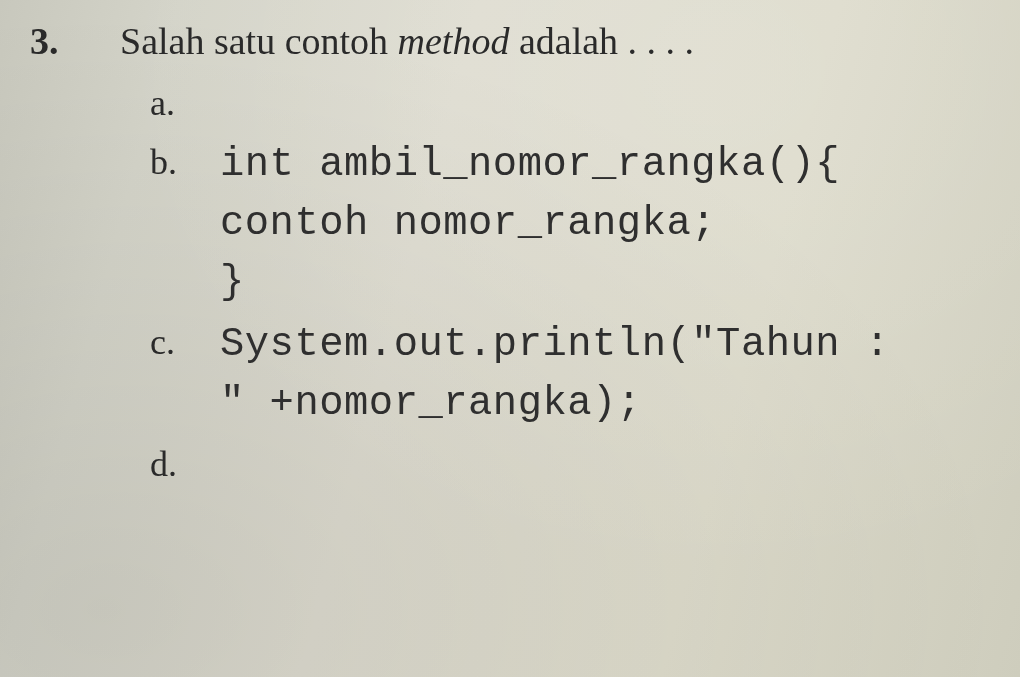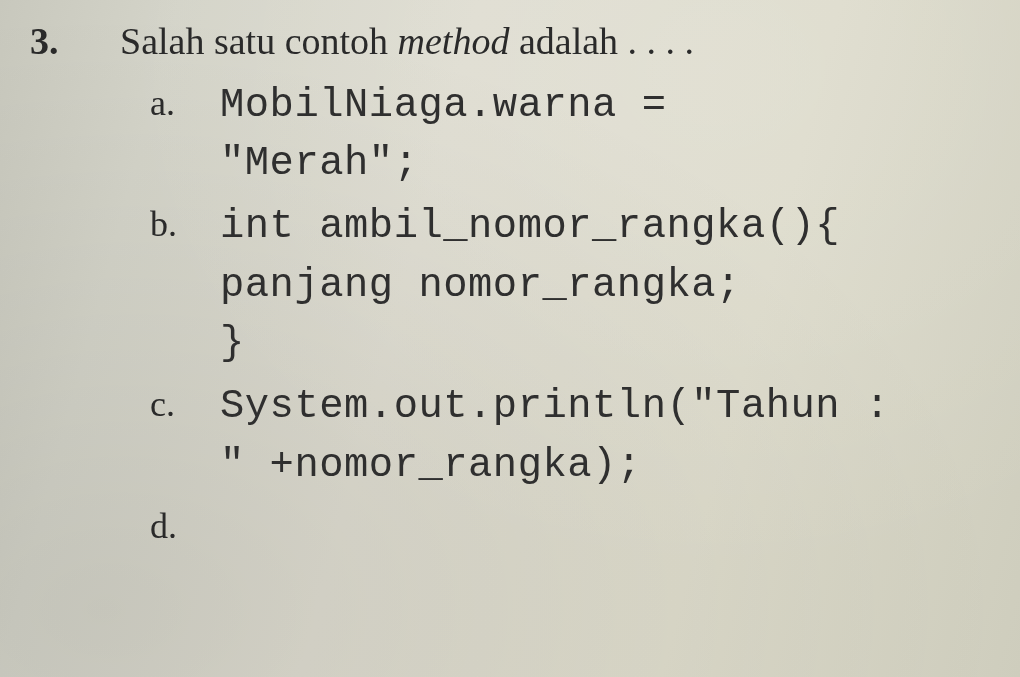--- a/index.html
+++ b/index.html
@@ -80,28 +80,26 @@
     <div class="qnum">3.</div>
     <div class="qtext">
       <span>Salah satu contoh </span><span class="italic">method</span><span> adalah . . . .</span>
     </div>
   </div>
 
   <div class="options">
 
     <div class="opt">
       <div class="opt-label">a.</div>
-      <div class="opt-body">MobilNiaga.warna =
-"Merah";</div>
     </div>
 
     <div class="opt">
       <div class="opt-label">b.</div>
       <div class="opt-body">int ambil_nomor_rangka(){
-panjang nomor_rangka;
+contoh nomor_rangka;
 }</div>
     </div>
 
     <div class="opt">
       <div class="opt-label">c.</div>
       <div class="opt-body">System.out.println("Tahun :
 " +nomor_rangka);</div>
     </div>
 
     <div class="opt">

